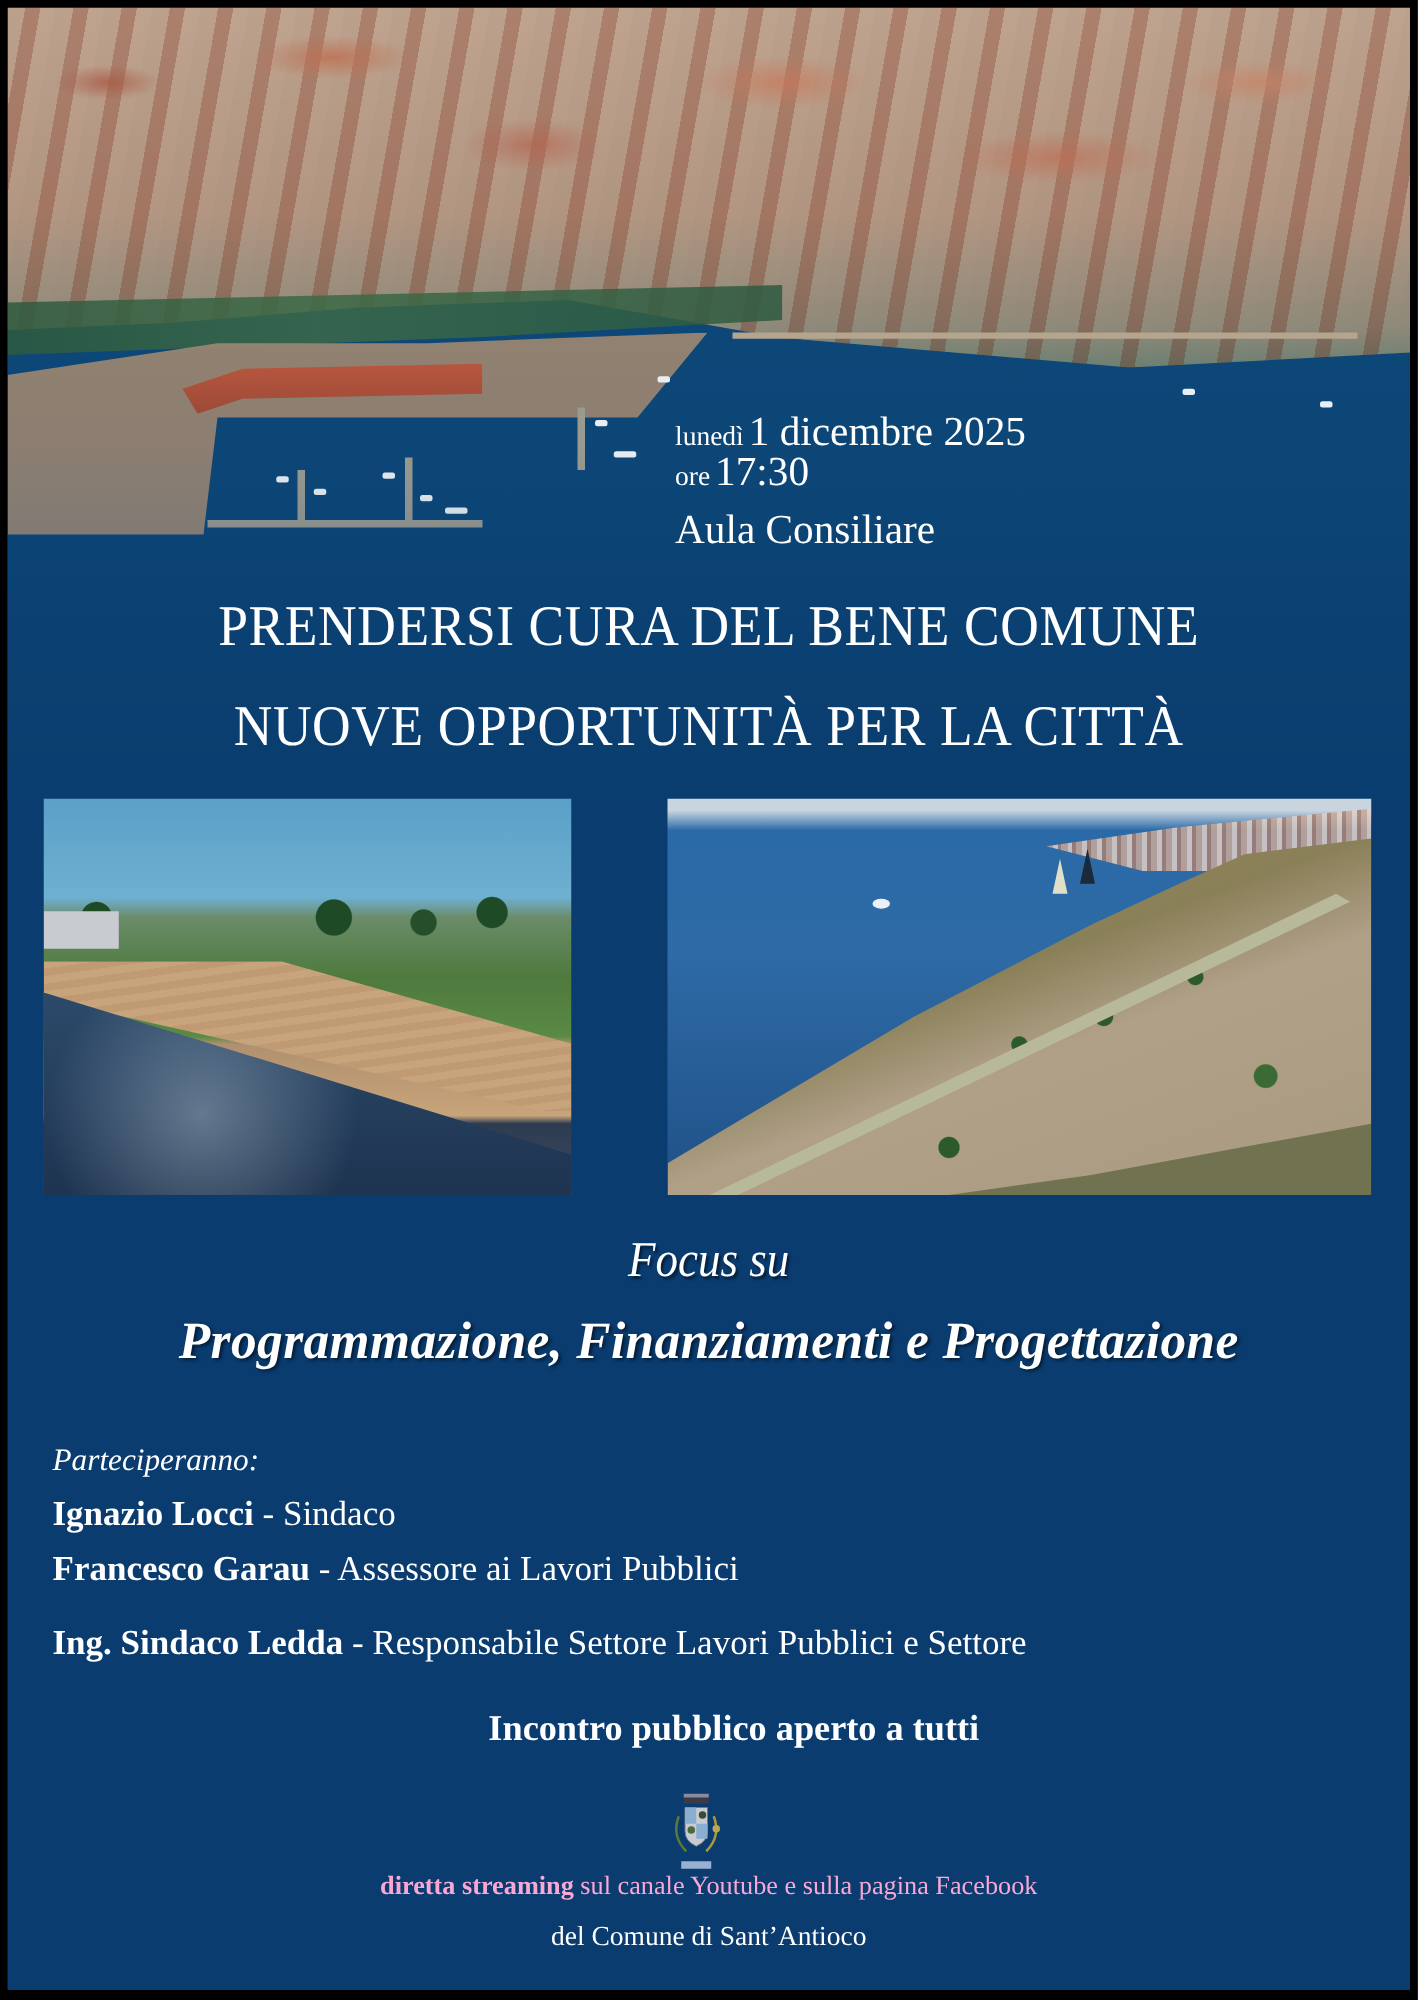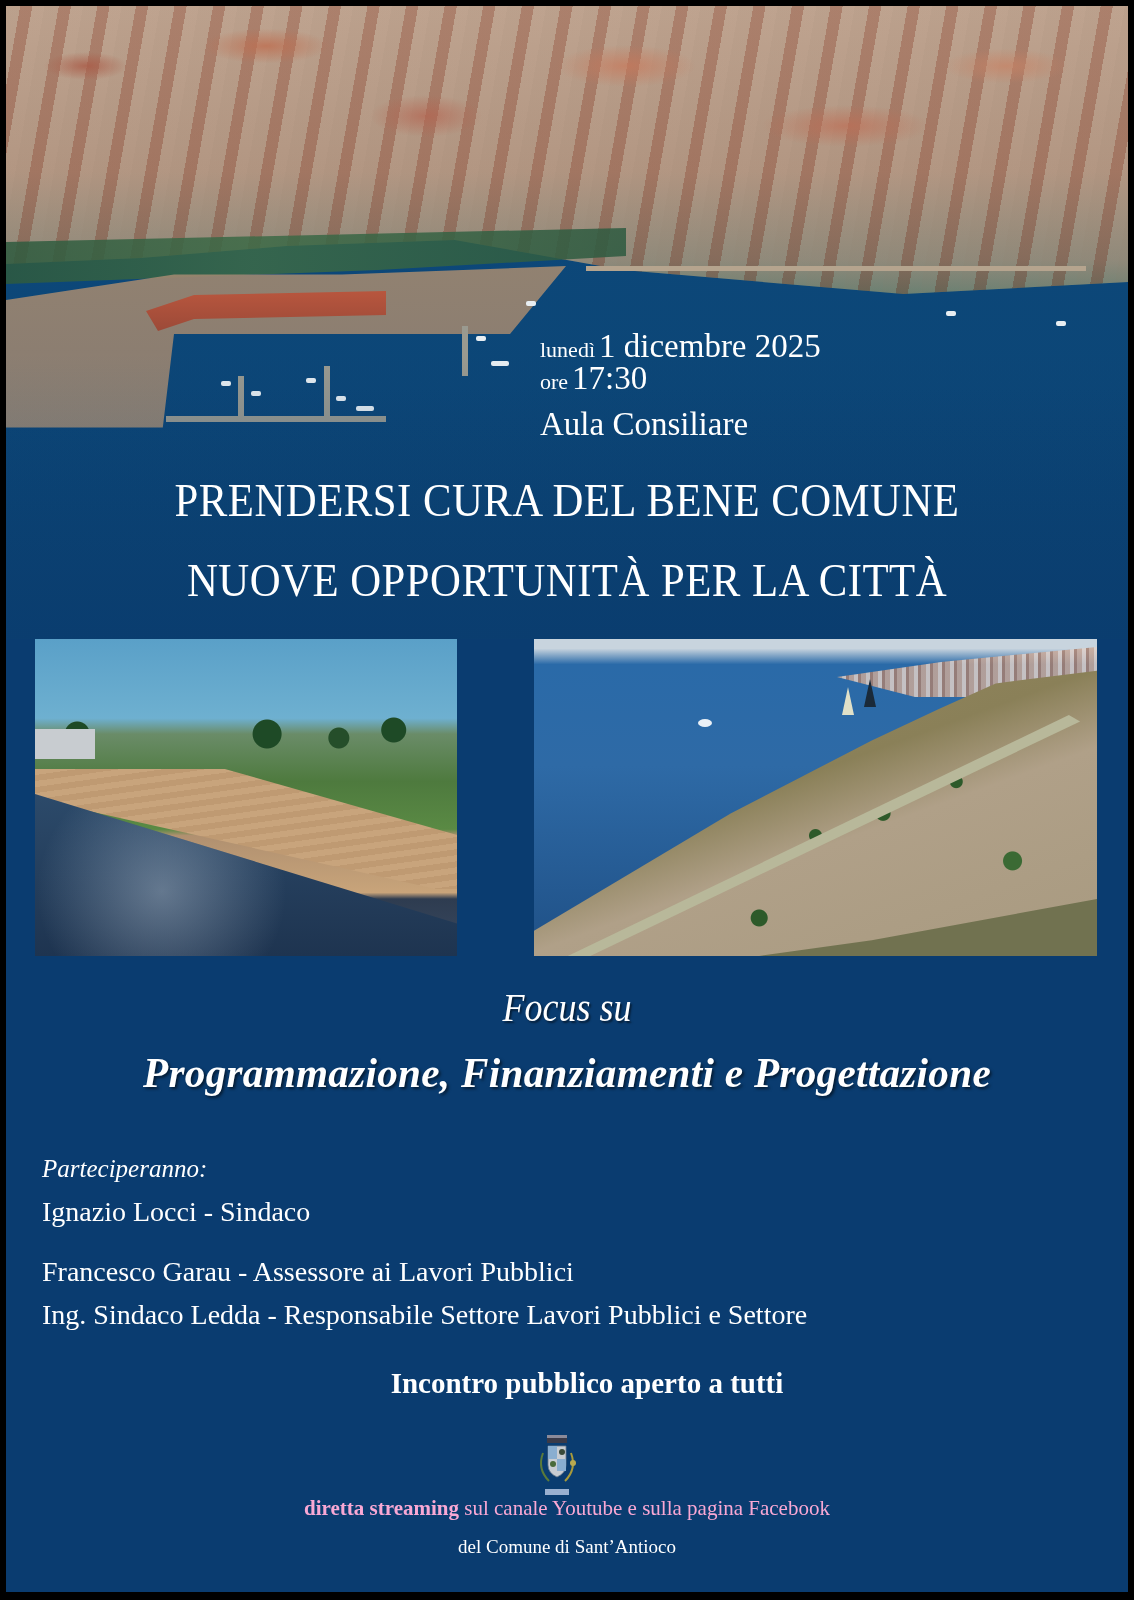--- a/index.html
+++ b/index.html
@@ -86,29 +86,29 @@
   .photo-right .sail { position: absolute; width: 0; height: 0; border-left: 6px solid transparent; border-right: 6px solid transparent; border-bottom: 28px solid #e0e0c8; }
   .photo-right .sail.dark { border-bottom-color: #1a2a3a; }
   .photo-right .wake { position: absolute; width: 14px; height: 8px; background: #fff; border-radius: 50%; opacity: .9; }
 
   .focus1 { position: absolute; left: 0; width: 1122px; top: 978px; text-align: center; color: #fff; font-style: italic; font-size: 40px; transform: scaleX(0.9); text-shadow: 2px 2px 2px rgba(0,0,0,.5); }
   .focus2 { position: absolute; left: 0; width: 1122px; top: 1043px; text-align: center; color: #fff; font-style: italic; font-weight: bold; font-size: 42px; white-space: nowrap; transform: scaleX(0.98); text-shadow: 2px 2px 3px rgba(0,0,0,.55); letter-spacing: 0.3px; }
 
   .participants { position: absolute; left: 36px; top: 1150px; color: #fff; }
   .participants .intro { font-style: italic; font-size: 25px; line-height: 1; position: absolute; top: 0; left: 0; white-space: nowrap; }
   .participants .person { position: absolute; left: 0; font-size: 28px; line-height: 1; white-space: nowrap; }
-  .participants .person b { font-weight: normal; }
+  .participants .person b { font-weight: bold; }
 
   .open-meeting { position: absolute; left: 0; width: 1122px; top: 1361px; text-align: center; color: #fff; font-weight: bold; font-size: 29px; padding-left: 20px; }
 
   .crest { position: absolute; left: 527px; top: 1427px; width: 48px; height: 68px; }
 
   .streaming { position: absolute; left: 0; width: 1122px; top: 1490px; text-align: center; color: #f9a8d4; font-size: 21px; white-space: nowrap; }
   .streaming b { font-weight: bold; }
-  .comune { position: absolute; left: 0; width: 1122px; top: 1530px; text-align: center; color: #fff; font-size: 19px; }
+  .comune { position: absolute; left: 0; width: 1122px; top: 1530px; text-align: center; color: #fff; font-size: 22px; }
 </style>
 </head>
 <body>
 
 <div class="poster">
 
   <div class="hero">
     <div class="city"></div>
     <div class="greenbelt"></div>
     <div class="port"></div>
@@ -164,21 +164,21 @@
   </div>
 
   <div class="focus1">Focus su</div>
   <div class="focus2">Programmazione, Finanziamenti e Progettazione</div>
 
   <div class="participants">
     <div class="intro">Parteciperanno:</div>
     <div class="person" style="top:42px;">
       <b>Ignazio Locci</b><span> - </span><span>Sindaco</span>
     </div>
-    <div class="person" style="top:102px;">
+    <div class="person" style="top:86px;">
       <b>Francesco Garau</b><span> - </span><span>Assessore ai Lavori Pubblici</span>
     </div>
     <div class="person" style="top:145px;">
       <b>Ing. Sindaco Ledda</b><span> - </span><span>Responsabile Settore Lavori Pubblici e Settore</span>
     </div>
   </div>
 
   <div class="open-meeting">Incontro pubblico aperto a tutti</div>
 
   <svg class="crest" viewBox="0 0 48 68">

